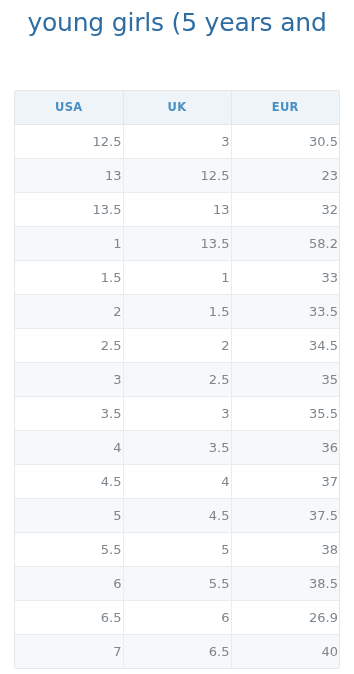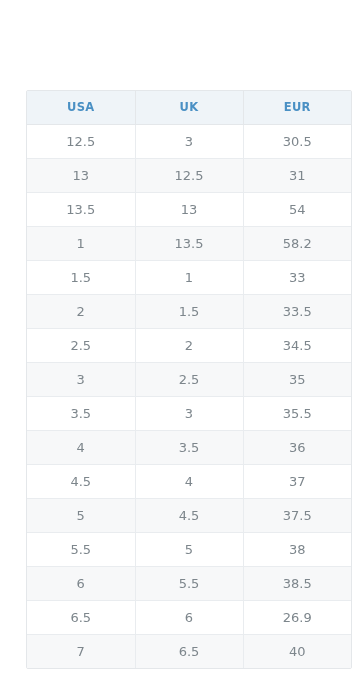--- a/index.html
+++ b/index.html
@@ -35,21 +35,20 @@
   }
   .table-wrap {
     position: absolute;
     left: 14px;
     top: 90px;
     width: 326px;
     border: 1px solid #e4e7ea;
     border-radius: 2px;
     background: #ffffff;
     box-sizing: border-box;
-    margin-left: 12px;
   }
   table.size-table {
     border-collapse: collapse;
     width: 100%;
     table-layout: fixed;
   }
   table.size-table thead th {
     background: #eff4f8;
     color: #4a90c4;
     font-size: 11.5px;
@@ -58,21 +57,21 @@
     text-align: center;
     height: 33px;
     border-right: 1px solid #e4e7ea;
     border-bottom: 1px solid #e4e7ea;
     box-sizing: border-box;
   }
   table.size-table thead th:last-child {
     border-right: none;
   }
   table.size-table tbody td {
-    text-align: center;
+    text-align: right;
     font-size: 13px;
     color: #7d868c;
     height: 34px;
     border-right: 1px solid #e9ecef;
     border-bottom: 1px solid #e9ecef;
     box-sizing: border-box;
     font-weight: 400;
   }
   table.size-table tbody td:last-child {
     border-right: none;
@@ -86,46 +85,47 @@
   table.size-table tbody tr.even td {
     background: #f7f8f9;
   }
 </style>
 </head>
 <body>
 
 <div class="page">
 
   <h1 class="title">
+    <span>young girls (5 years and</span>
   </h1>
 
   <div class="table-wrap">
     <table class="size-table">
       <thead>
         <tr>
           <th>USA</th>
           <th>UK</th>
           <th>EUR</th>
         </tr>
       </thead>
       <tbody id="table-body">
           <tr class="odd">
             <td>12.5</td>
             <td>3</td>
             <td>30.5</td>
           </tr>
           <tr class="even">
             <td>13</td>
             <td>12.5</td>
-            <td>31</td>
+            <td>23</td>
           </tr>
           <tr class="odd">
             <td>13.5</td>
             <td>13</td>
-            <td>54</td>
+            <td>32</td>
           </tr>
           <tr class="even">
             <td>1</td>
             <td>13.5</td>
             <td>58.2</td>
           </tr>
           <tr class="odd">
             <td>1.5</td>
             <td>1</td>
             <td>33</td>

